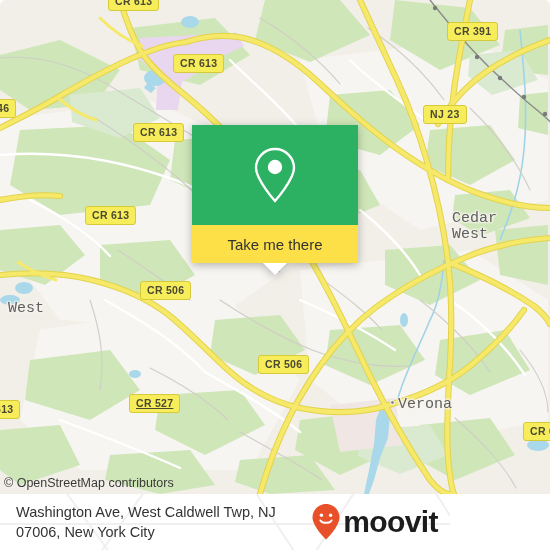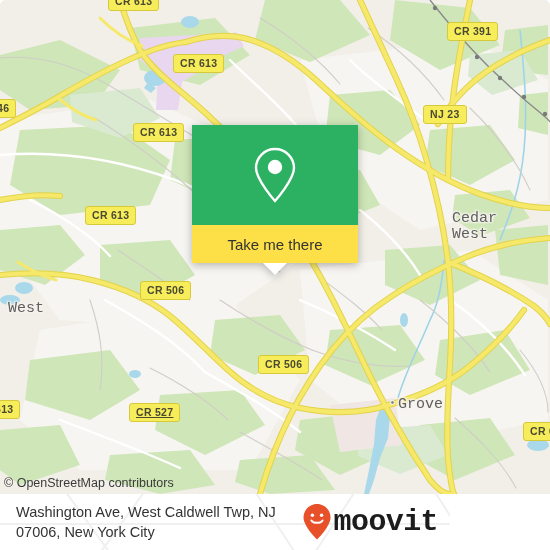--- a/index.html
+++ b/index.html
@@ -155,21 +155,21 @@
     max-width: 380px;
     font-family: "Liberation Sans", sans-serif;
   }
   #brand { display: flex; align-items: center; flex: none; }
   #brand-wordmark {
     color: #1c1c1c;
     font-size: 30px;
     font-weight: bold;
     letter-spacing: -0.6px;
     line-height: 30px;
-    font-family: Liberation Mono, monospace;
+    font-family: Liberation Sans, sans-serif;
     margin-left: 2px;
   }
 </style>
 </head>
 <body>
 
 <div id="app">
 
   <div id="map">
 
@@ -332,39 +332,39 @@
         <path d="M18,262 C30,270 42,276 56,280"></path>
       </g>
     </svg>
 
     <div class="shield" style="left:108px; top:-8px;">CR 613</div>
     <div class="shield" style="left:173px; top:54px;">CR 613</div>
     <div class="shield" style="left:133px; top:123px;">CR 613</div>
     <div class="shield" style="left:85px;  top:206px;">CR 613</div>
     <div class="shield" style="left:140px; top:281px;">CR 506</div>
     <div class="shield" style="left:258px; top:355px;">CR 506</div>
-    <div class="shield" style="left:129px; top:403px;text-decoration:underline;">CR 527</div>
+    <div class="shield" style="left:129px; top:394px;text-decoration:underline;">CR 527</div>
     <div class="shield" style="left:447px; top:22px;">CR 391</div>
     <div class="shield" style="left:423px; top:105px;">NJ 23</div>
     <div class="shield" style="left:-10px; top:99px;">46</div>
     <div class="shield" style="left:-12px; top:400px;">613</div>
     <div class="shield" style="left:523px; top:422px;">CR 6</div>
 
     <div class="place two-line" style="left:452px; top:211px; width:76px;">
       <div>Cedar</div>
       <div>West</div>
     </div>
 
     <div class="place two-line" style="left:8px; top:301px; width:96px;">
       <div>West</div>
     </div>
 
     <div class="city-dot" style="left:390px; top:400px;"></div>
     <div class="place" style="left:398px; top:396px;">
-      <span>Grove</span>
+      <span>Verona</span>
     </div>
 
     <div id="osm-attrib">© OpenStreetMap contributors</div>
   </div>
 
   <div id="callout">
     <div id="callout-top">
       <svg width="46" height="58" viewBox="0 0 46 58">
         <path d="M23 3 C12.5 3 4 11.5 4 22 C4 33.5 23 55 23 55 C23 55 42 33.5 42 22 C42 11.5 33.5 3 23 3 Z" fill="none" stroke="#ffffff" stroke-width="2.4"></path>
         <circle cx="23" cy="21" r="7.2" fill="#ffffff"></circle>

